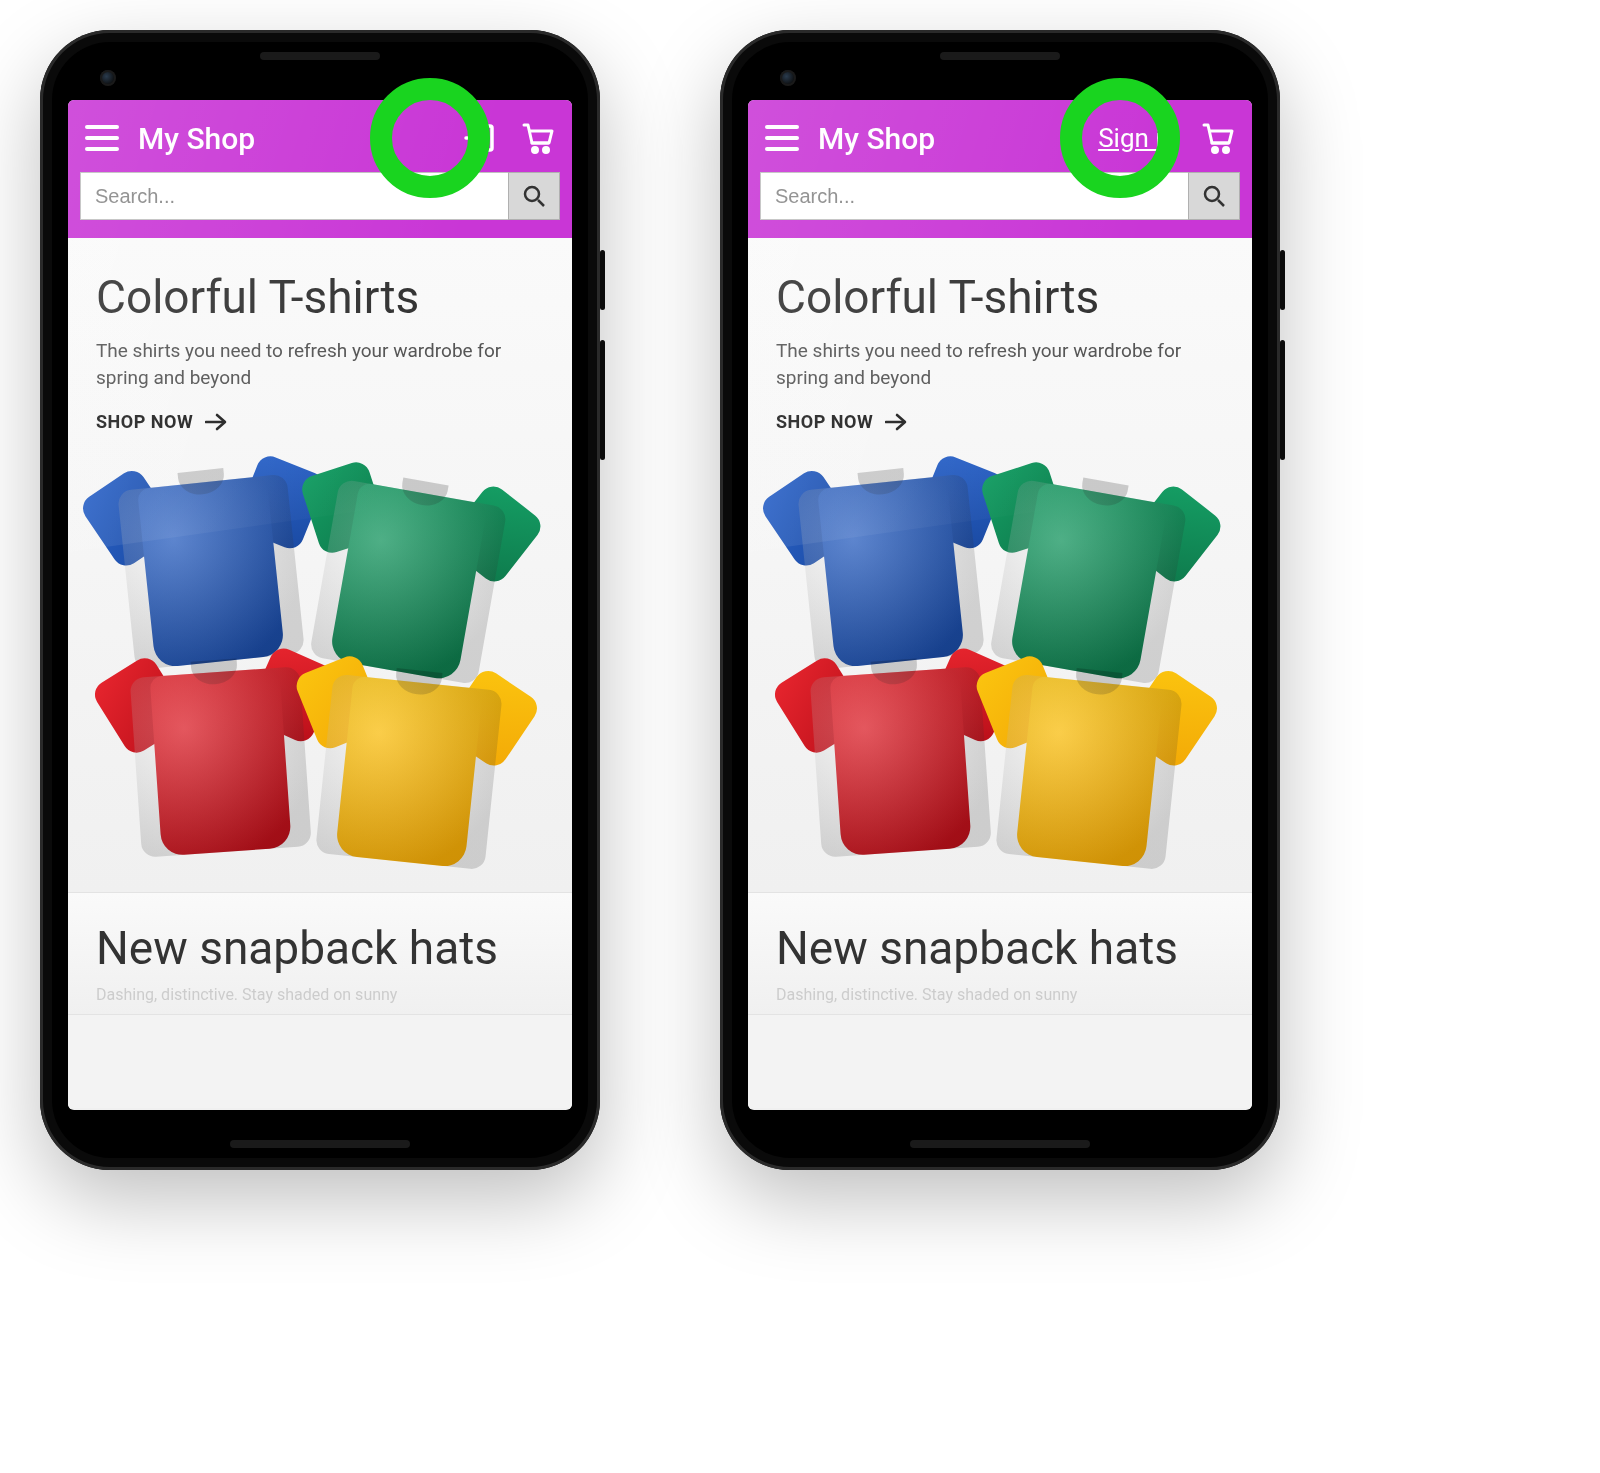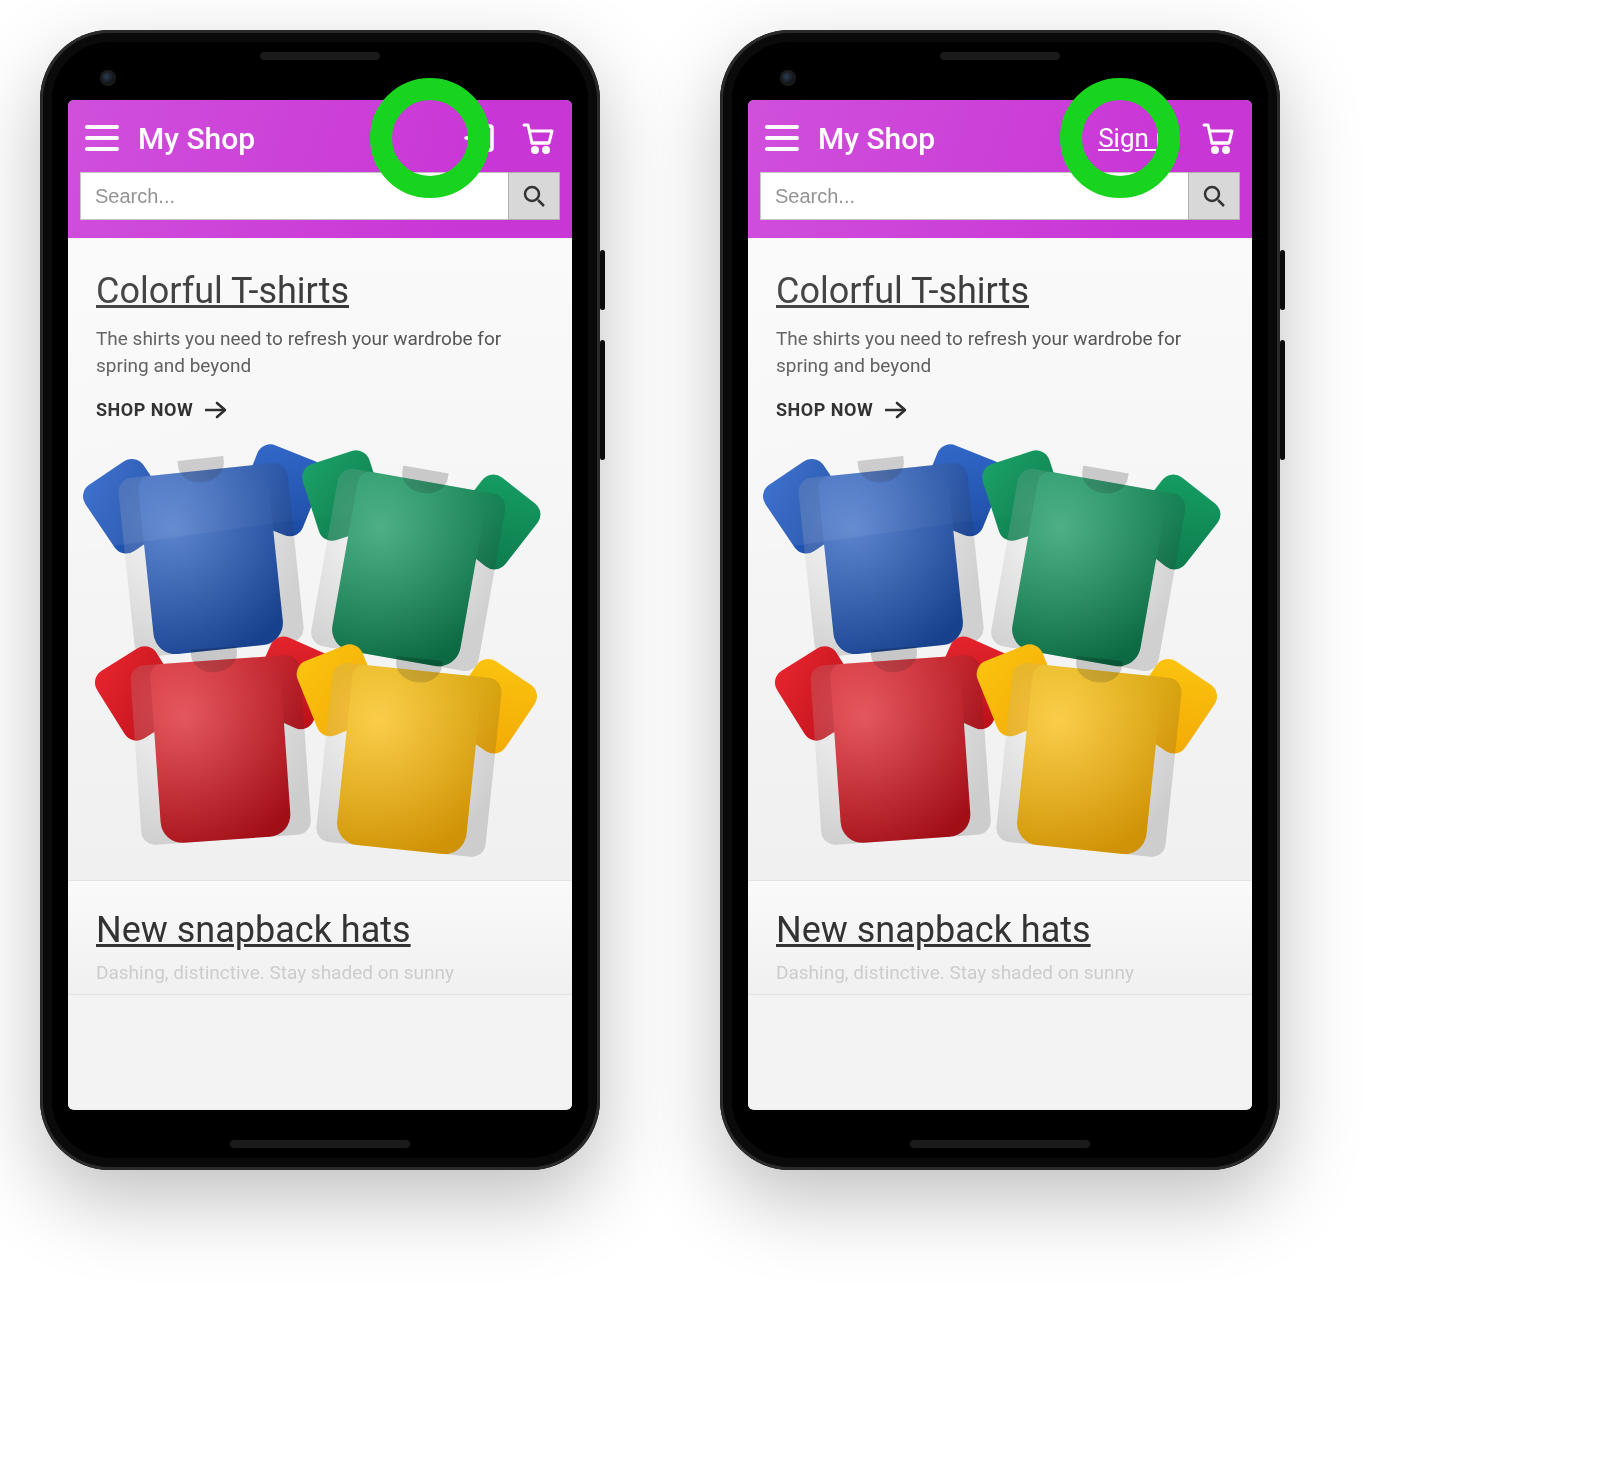--- a/index.html
+++ b/index.html
@@ -166,25 +166,24 @@
     height: calc(100% - 140px);
     overflow: hidden;
   }
   .card {
     background: linear-gradient(#fafafa, #f0f0f0);
     margin: 0;
     padding: 32px 28px 10px;
     border-bottom: 1px solid #e3e3e3;
   }
   .card h2 {
-    font-size: 36px;
+    font-size: 46px;
     font-weight: 400;
     color: #333;
     margin-bottom: 14px;
-    text-decoration: underline;
   }
   .card p {
     font-size: 19px;
     color: #555;
     line-height: 1.4;
     margin-bottom: 20px;
   }
   .shop-now {
     display: inline-flex;
     align-items: center;
@@ -261,21 +260,21 @@
     left: 20px; top: 30px; right: 20px; bottom: 10px;
     background: radial-gradient(ellipse at 30% 30%, rgba(255,255,255,.25), rgba(0,0,0,.15) 80%);
     border-radius: 14px;
   }
 
   
   .card.peek { padding-top: 28px; }
   .card.peek h2 { margin-bottom: 10px; }
   .fade-cut {
     color: #888;
-    font-size: 19px;
+    font-size: 16px;
     white-space: nowrap;
     overflow: hidden;
     text-overflow: clip;
     opacity: .35;
   }
 
   svg { display: block; }
 </style>
 </head>
 <body>

